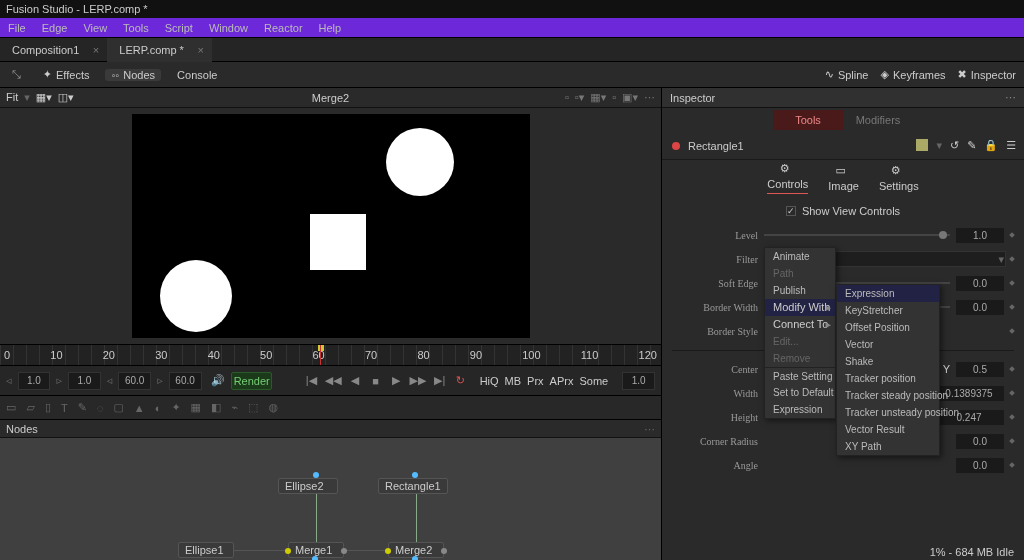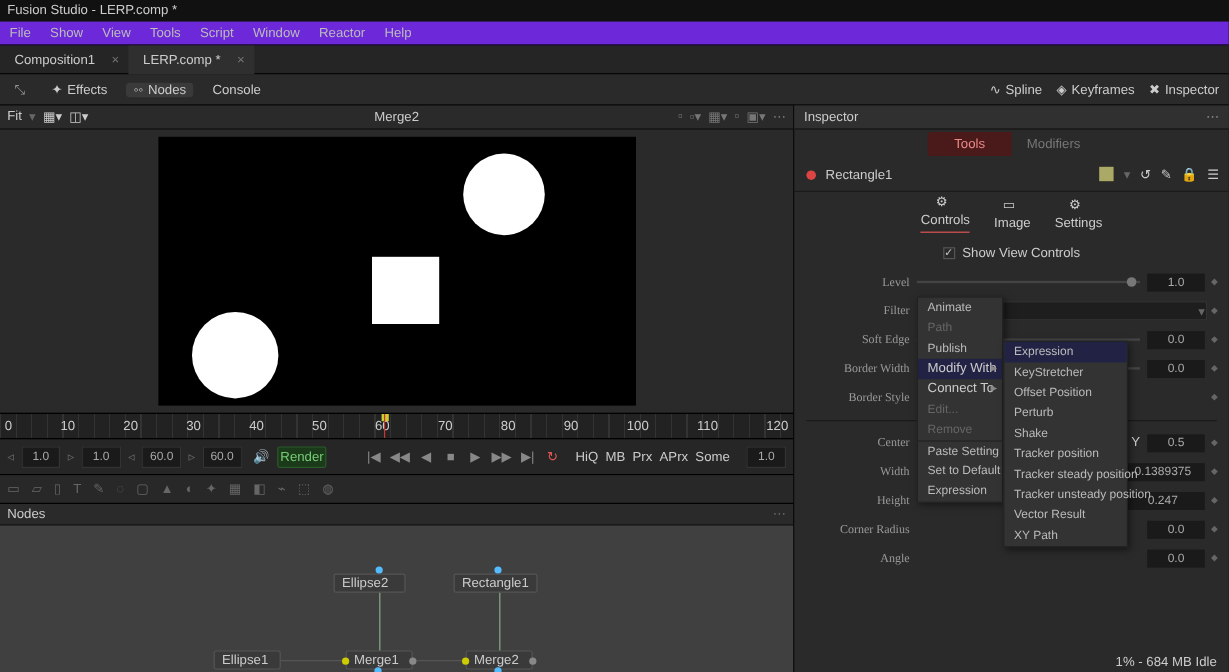--- a/index.html
+++ b/index.html
@@ -98,21 +98,21 @@
 </style>
 </head>
 <body>
 
 <div class="titlebar">
   <span>Fusion Studio - LERP.comp *</span>
 </div>
 
 <div class="menubar">
   <span>File</span>
-  <span>Show</span>
+  <span>Edge</span>
   <span>View</span>
   <span>Tools</span>
   <span>Script</span>
   <span>Window</span>
   <span>Reactor</span>
   <span>Help</span>
 </div>
 
 <div class="tabbar">
   <div class="tab">
@@ -417,21 +417,21 @@
   <div class="citem dis">Remove</div>
   <div class="citem" style="border-top:1px solid #222">Paste Setting</div>
   <div class="citem">Set to Default</div>
   <div class="citem">Expression</div>
 </div>
 
 <div class="cmenu" style="left:836px;top:284px;width:104px">
   <div class="citem hl">Expression</div>
   <div class="citem">KeyStretcher</div>
   <div class="citem">Offset Position</div>
-  <div class="citem">Perturb</div>
+  <div class="citem">Vector</div>
   <div class="citem">Shake</div>
   <div class="citem">Tracker position</div>
   <div class="citem">Tracker steady position</div>
   <div class="citem">Tracker unsteady position</div>
   <div class="citem">Vector Result</div>
   <div class="citem">XY Path</div>
 </div>
 
 <div class="statusbar"><span>1% - 684 MB   Idle</span></div>
 

